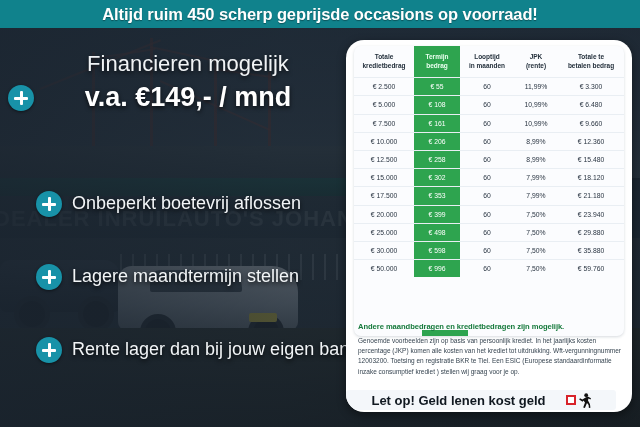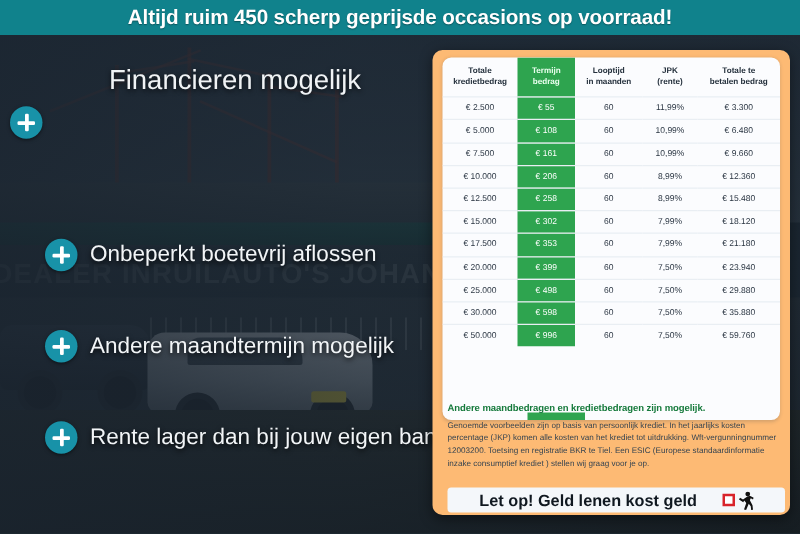--- a/index.html
+++ b/index.html
@@ -58,37 +58,37 @@
   .plus{position:absolute;width:26px;height:26px;border-radius:50%;
       background:#1892a8;box-shadow:0 1px 3px rgba(0,0,0,.5);}
   .plus:before,.plus:after{content:"";position:absolute;background:#fff;border-radius:1px;}
   .plus:before{left:6px;top:11.5px;width:14px;height:3px;}
   .plus:after{left:11.5px;top:6px;width:3px;height:14px;}
   .bullet{position:absolute;color:#f2f5f7;font-size:18px;font-weight:400;
       text-shadow:0 2px 4px rgba(0,0,0,.8);white-space:nowrap;}
 
   
   .card{position:absolute;left:346px;top:40px;width:286px;height:372px;
-      background:#fdba74;border-radius:8px;box-shadow:0 3px 10px rgba(0,0,0,.45);overflow:hidden;}
+      background:#ffffff;border-radius:18px;box-shadow:0 3px 10px rgba(0,0,0,.45);overflow:hidden;}
   .tablewrap{position:absolute;left:8px;top:6px;width:270px;height:290px;
       background:#fbfcfe;border-radius:7px;box-shadow:0 1px 3px rgba(30,50,70,.18);overflow:hidden;}
   table{border-collapse:collapse;width:270px;table-layout:fixed;}
   th{font-size:6.5px;font-weight:bold;color:#24303c;line-height:8.6px;padding:7px 1px 7px 1px;text-align:center;}
   td{font-size:6.8px;color:#2a3542;text-align:center;padding:5.1px 1px;border-top:1px solid #e9eef3;}
   col.c1{width:60px;} col.c2{width:46px;} col.c3{width:54px;} col.c4{width:44px;} col.c5{width:66px;}
   th.hl,td.hl{background:#2ea44f;color:#ffffff;}
   th.hl{color:#eaffef;}
   tr:first-child td{border-top:1px solid #e9eef3;}
   .tailfill{position:absolute;left:68px;top:284px;width:46px;height:12px;background:#2ea44f;}
 
   .note-title{position:absolute;left:12px;top:282px;width:262px;color:#167a3c;
       font-size:7.6px;font-weight:bold;line-height:10px;letter-spacing:-.05px;}
   .note-body{position:absolute;left:12px;top:296px;width:264px;color:#364450;
       font-size:6.5px;line-height:10.2px;text-align:left;}
-  .warnbar{position:absolute;left:12px;top:350px;width:270px;height:20px;background:#f4f7fa;
+  .warnbar{position:absolute;left:0;top:350px;width:270px;height:20px;background:#f4f7fa;
       border-radius:3px;display:flex;align-items:center;justify-content:center;gap:20px;}
   .warn-text{color:#101820;font-size:13px;font-weight:bold;white-space:nowrap;}
   .warn-icons{display:flex;align-items:center;gap:2px;}
   .warn-box{width:6px;height:6px;background:#ffffff;border:2px solid #d8232a;}
 </style>
 </head>
 <body>
 
 <div class="canvas">
 
@@ -128,27 +128,28 @@
   </div>
 
   <div class="banner">
     <div class="banner-text">Altijd ruim 450 scherp geprijsde occasions op voorraad!</div>
   </div>
 
   <div class="left">
     <div class="plus" style="left:8px;top:57px;"></div>
     <div class="headline">
       <div class="h1">Financieren mogelijk</div>
+      <div class="h2">v.a. €149,- / mnd</div>
     </div>
 
     <div class="plus" style="left:36px;top:163px;"></div>
     <div class="bullet" style="left:72px;top:165px;">Onbeperkt boetevrij aflossen</div>
 
     <div class="plus" style="left:36px;top:236px;"></div>
-    <div class="bullet" style="left:72px;top:238px;">Andere maandtermijn mogelijk</div>
+    <div class="bullet" style="left:72px;top:238px;">Lagere maandtermijn stellen</div>
 
     <div class="plus" style="left:36px;top:309px;"></div>
     <div class="bullet" style="left:72px;top:311px;">Rente lager dan bij jouw eigen bank</div>
   </div>
 
   <div class="card">
 
     <div class="tablewrap">
       <table>
         <colgroup>

